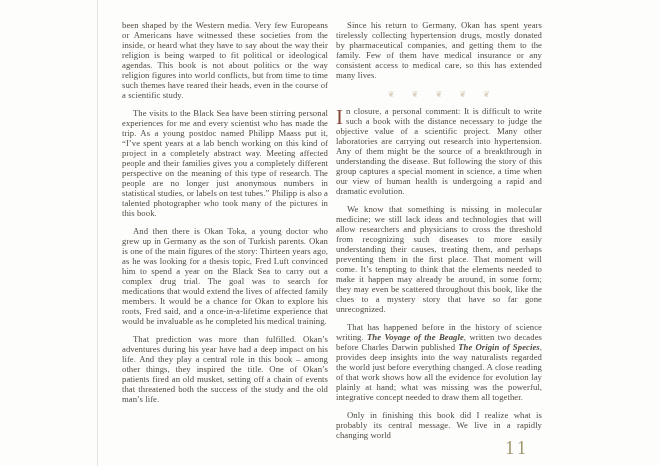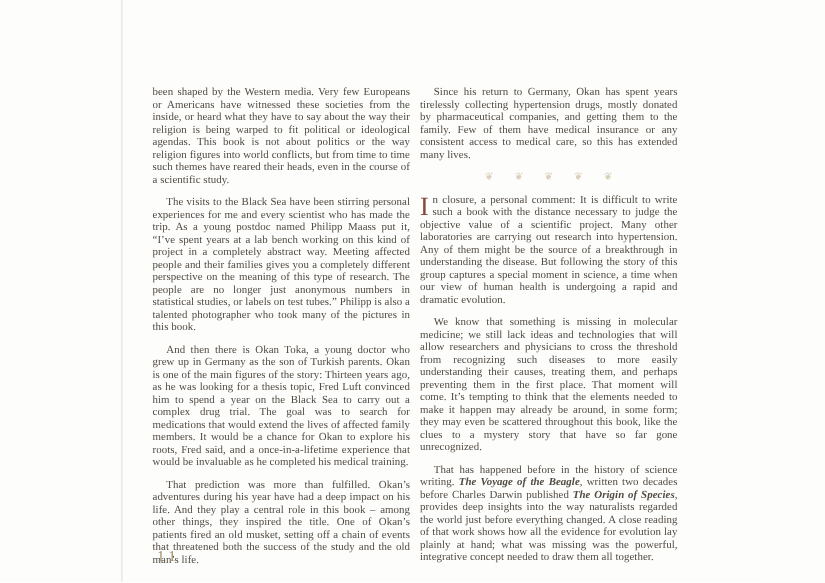--- a/index.html
+++ b/index.html
@@ -17,21 +17,21 @@
     background:var(--paper);
     overflow:hidden;
     font-family:"Liberation Serif", serif;
   }
   .fold-line{
     position:absolute;left:97px;top:0;width:1px;height:466px;
     background:var(--fold);
   }
   .columns{
     position:absolute;left:122px;top:21px;width:428px;
-    display:flex;gap:8px;margin-top:48px;
+    display:flex;gap:8px;
   }
   .col{width:206px;}
   p.para{
     margin:0 0 8.5px 0;
     font-size:8.7px;line-height:9.95px;
     text-align:justify;
     color:var(--ink);
     letter-spacing:0.05px;
   }
   p.para.indent{text-indent:11px;}
@@ -48,22 +48,22 @@
     font-family:"DejaVu Sans", sans-serif;
     font-size:8.5px;line-height:10px;
     letter-spacing:7px;
     padding-left:7px; 
     margin:4px 0 8px 0;
     user-select:none;
   }
   .page-number{
     position:absolute;
     left:122px;top:438px;width:404px;
-    text-align:left;
-    font-size:12px;
+    text-align:right;
+    font-size:18px;
     letter-spacing:3.5px;
     padding-left:3.5px;
     color:var(--folio);
   }
 </style>
 </head>
 <body>
 
 <div class="page">
   <div class="fold-line"></div>
@@ -74,17 +74,18 @@
         <p class="para indent"><span>The visits to the Black Sea have been stirring personal experiences for me and every scientist who has made the trip. As a young postdoc named Philipp Maass put it, “I’ve spent years at a lab bench working on this kind of project in a completely abstract way. Meeting affected people and their families gives you a completely different perspective on the meaning of this type of research. The people are no longer just anonymous numbers in statistical studies, or labels on test tubes.” Philipp is also a talented photographer who took many of the pictures in this book.</span></p>
         <p class="para indent"><span>And then there is Okan Toka, a young doctor who grew up in Germany as the son of Turkish parents. Okan is one of the main figures of the story: Thirteen years ago, as he was looking for a thesis topic, Fred Luft convinced him to spend a year on the Black Sea to carry out a complex drug trial. The goal was to search for medications that would extend the lives of affected family members. It would be a chance for Okan to explore his roots, Fred said, and a once-in-a-lifetime experience that would be invaluable as he completed his medical training.</span></p>
         <p class="para indent"><span>That prediction was more than fulfilled. Okan’s adventures during his year have had a deep impact on his life. And they play a central role in this book – among other things, they inspired the title. One of Okan’s patients fired an old musket, setting off a chain of events that threatened both the success of the study and the old man’s life.</span></p>
       </div>
     <div class="col">
         <p class="para indent"><span>Since his return to Germany, Okan has spent years tirelessly collecting hypertension drugs, mostly donated by pharmaceutical companies, and getting them to the family. Few of them have medical insurance or any consistent access to medical care, so this has extended many lives.</span></p>
         <div class="ornament-row">❦ ❦ ❦ ❦ ❦</div>
         <p class="para"><span class="dropcap">I</span><span>n closure, a personal comment: It is difficult to write such a book with the distance necessary to judge the objective value of a scientific project. Many other laboratories are carrying out research into hypertension. Any of them might be the source of a breakthrough in understanding the disease. But following the story of this group captures a special moment in science, a time when our view of human health is undergoing a rapid and dramatic evolution.</span></p>
         <p class="para indent"><span>We know that something is missing in molecular medicine; we still lack ideas and technologies that will allow researchers and physicians to cross the threshold from recognizing such diseases to more easily understanding their causes, treating them, and perhaps preventing them in the first place. That moment will come. It’s tempting to think that the elements needed to make it happen may already be around, in some form; they may even be scattered throughout this book, like the clues to a mystery story that have so far gone unrecognized.</span></p>
         <p class="para indent"><span>That has happened before in the history of science writing. </span><span class="em">The Voyage of the Beagle</span><span>, written two decades before Charles Darwin published </span><span class="em">The Origin of Species</span><span>, provides deep insights into the way naturalists regarded the world just before everything changed. A close reading of that work shows how all the evidence for evolution lay plainly at hand; what was missing was the powerful, integrative concept needed to draw them all together.</span></p>
+        <p class="para indent"><span>Only in finishing this book did I realize what is probably its central message. We live in a rapidly changing world</span></p>
       </div>
   </div>
 
   <div class="page-number">11</div>
 </div>
 
 </body></html>

